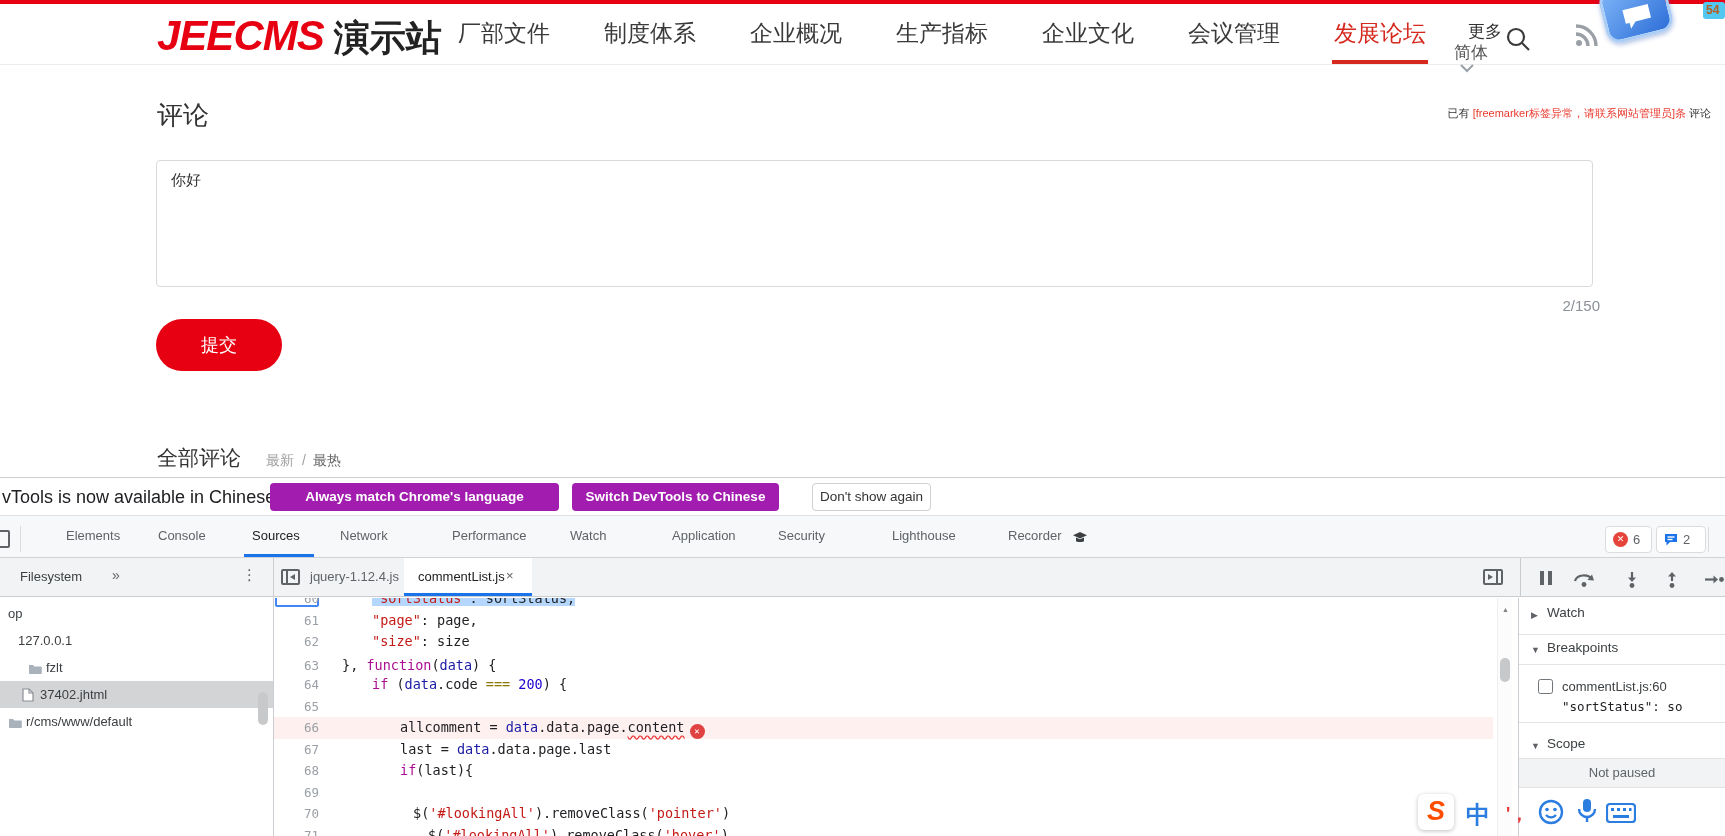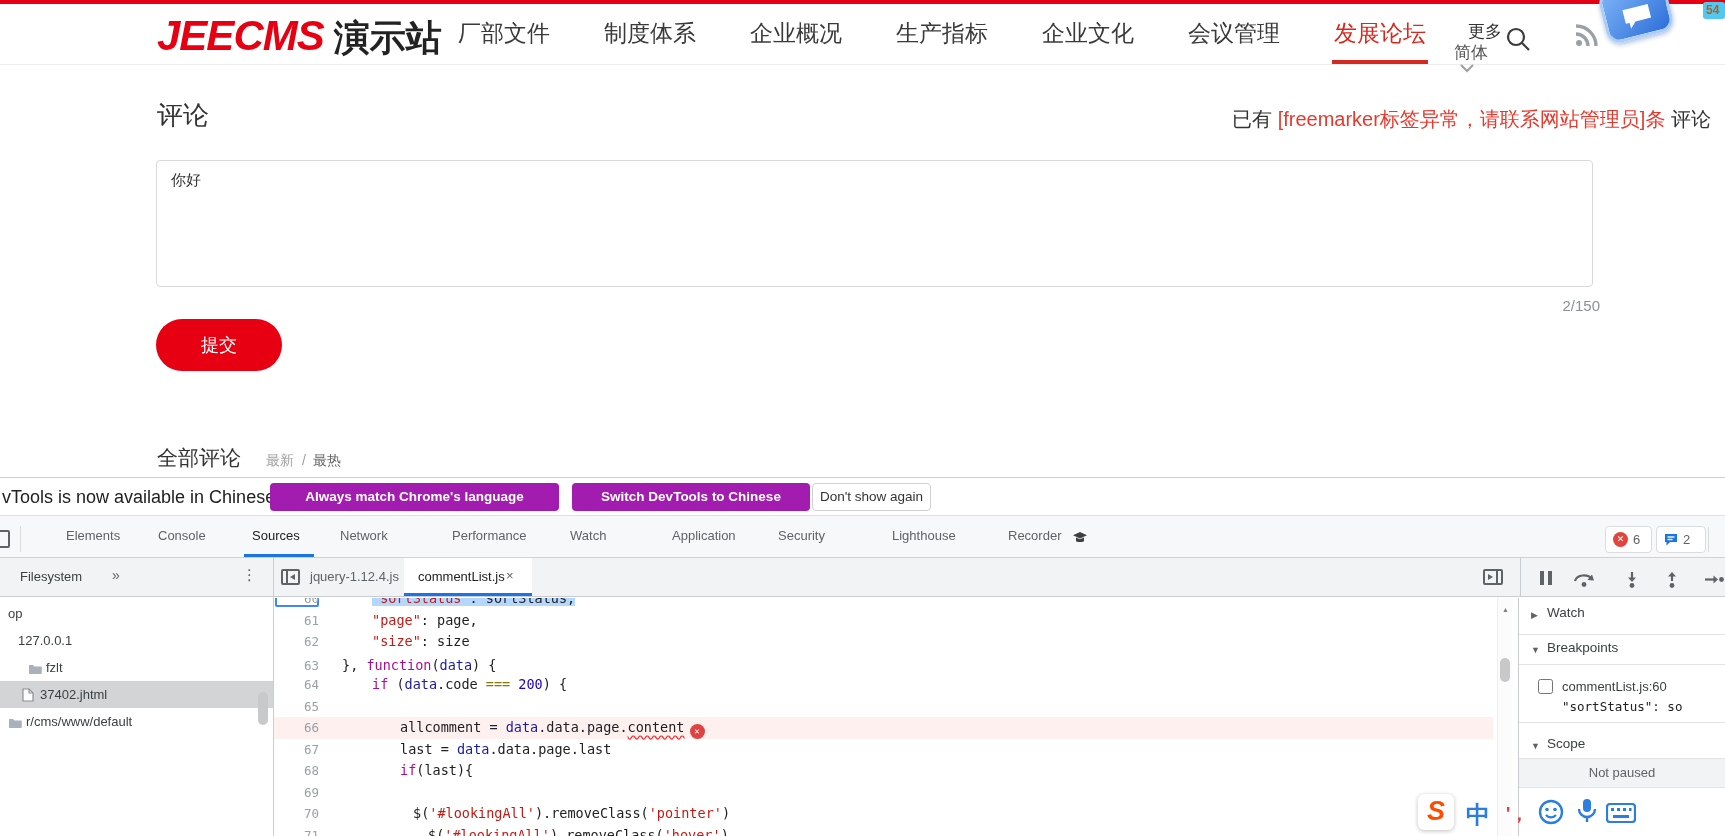--- a/index.html
+++ b/index.html
@@ -21,21 +21,21 @@
   .search-icon { left:1504px; top:25px; }
   .rss-icon { left:1574px; top:22px; }
   .chat-widget { left:1602px; top:-16px; width:68px; height:54px; border-radius:14px;
     background:linear-gradient(145deg,#7db4f7,#2e6fd8); border:3px solid #aacdf6;
     transform:rotate(-14deg); box-shadow:0 2px 5px rgba(40,90,180,.4); }
   .chat-widget svg { position:absolute; left:16px; top:18px; }
   .chat-badge { left:1703px; top:2px; width:22px; height:17px; background:#52c7f0; border-radius:3px;
     overflow:hidden; font-size:12px; font-weight:700; color:#b35f1f; padding-left:3px; line-height:17px; }
   
   .page-title { left:157px; top:98px; font-size:26px; color:#333; }
-  .count-line { right:14px; top:106px; font-size:20px; color:#333; white-space:nowrap; }
+  .count-line { right:14px; top:106px; font-size:11px; color:#333; white-space:nowrap; }
   .count-error { color:#e8382c; }
   .comment-box { left:156px; top:160px; width:1437px; height:127px; border:1px solid #d9d9d9;
     border-radius:4px; padding:10px 14px; font-size:15px; color:#333; resize:none; outline:none;
     font-family:"Liberation Sans","DejaVu Sans",sans-serif; }
   .char-count { left:1540px; top:297px; width:60px; text-align:right; font-size:15px; color:#8b9097; }
   .submit-btn { left:156px; top:319px; width:126px; height:52px; border-radius:26px; background:#e60012;
     color:#fff; font-size:18px; border:none; cursor:pointer; }
   .all-title { left:157px; top:444px; font-size:21px; color:#333; }
   .sort-new { left:266px; top:452px; font-size:14px; color:#a0a0a0; cursor:pointer; }
   .sort-sep { left:302px; top:452px; font-size:14px; color:#a0a0a0; }
@@ -164,21 +164,21 @@
 <div class="abs char-count">2/150</div>
 <button class="abs submit-btn">提交</button>
 <div class="abs all-title">全部评论</div>
 <div class="abs sort-new">最新</div>
 <div class="abs sort-sep">/</div>
 <div class="abs sort-hot">最热</div>
 
 <div class="abs dt-root"></div>
 <div class="abs dt-notice-msg">vTools is now available in Chinese!</div>
 <button class="abs dt-btn blue" style="left:270px;width:289px;">Always match Chrome's language</button>
-<button class="abs dt-btn blue" style="left:572px;width:238px;">Switch DevTools to Chinese</button>
+<button class="abs dt-btn blue" style="left:572px;width:207px;">Switch DevTools to Chinese</button>
 <button class="abs dt-btn plain" style="left:812px;width:119px;">Don't show again</button>
 <div class="abs dt-notice-border"></div>
 <div class="abs dt-tabsrow"></div>
 <div class="abs dt-partial-icon"></div>
 <div class="abs dt-vdiv" style="left:20px;top:526px;height:26px;"></div>
 <div id="dt-tabs-root">
     <div class="abs dt-tab" style="left: 66px;">Elements</div>
     <div class="abs dt-tab" style="left: 158px;">Console</div>
     <div class="abs dt-tab active" style="left: 252px;">Sources</div>
     <div class="abs dt-tab" style="left: 340px;">Network</div>

